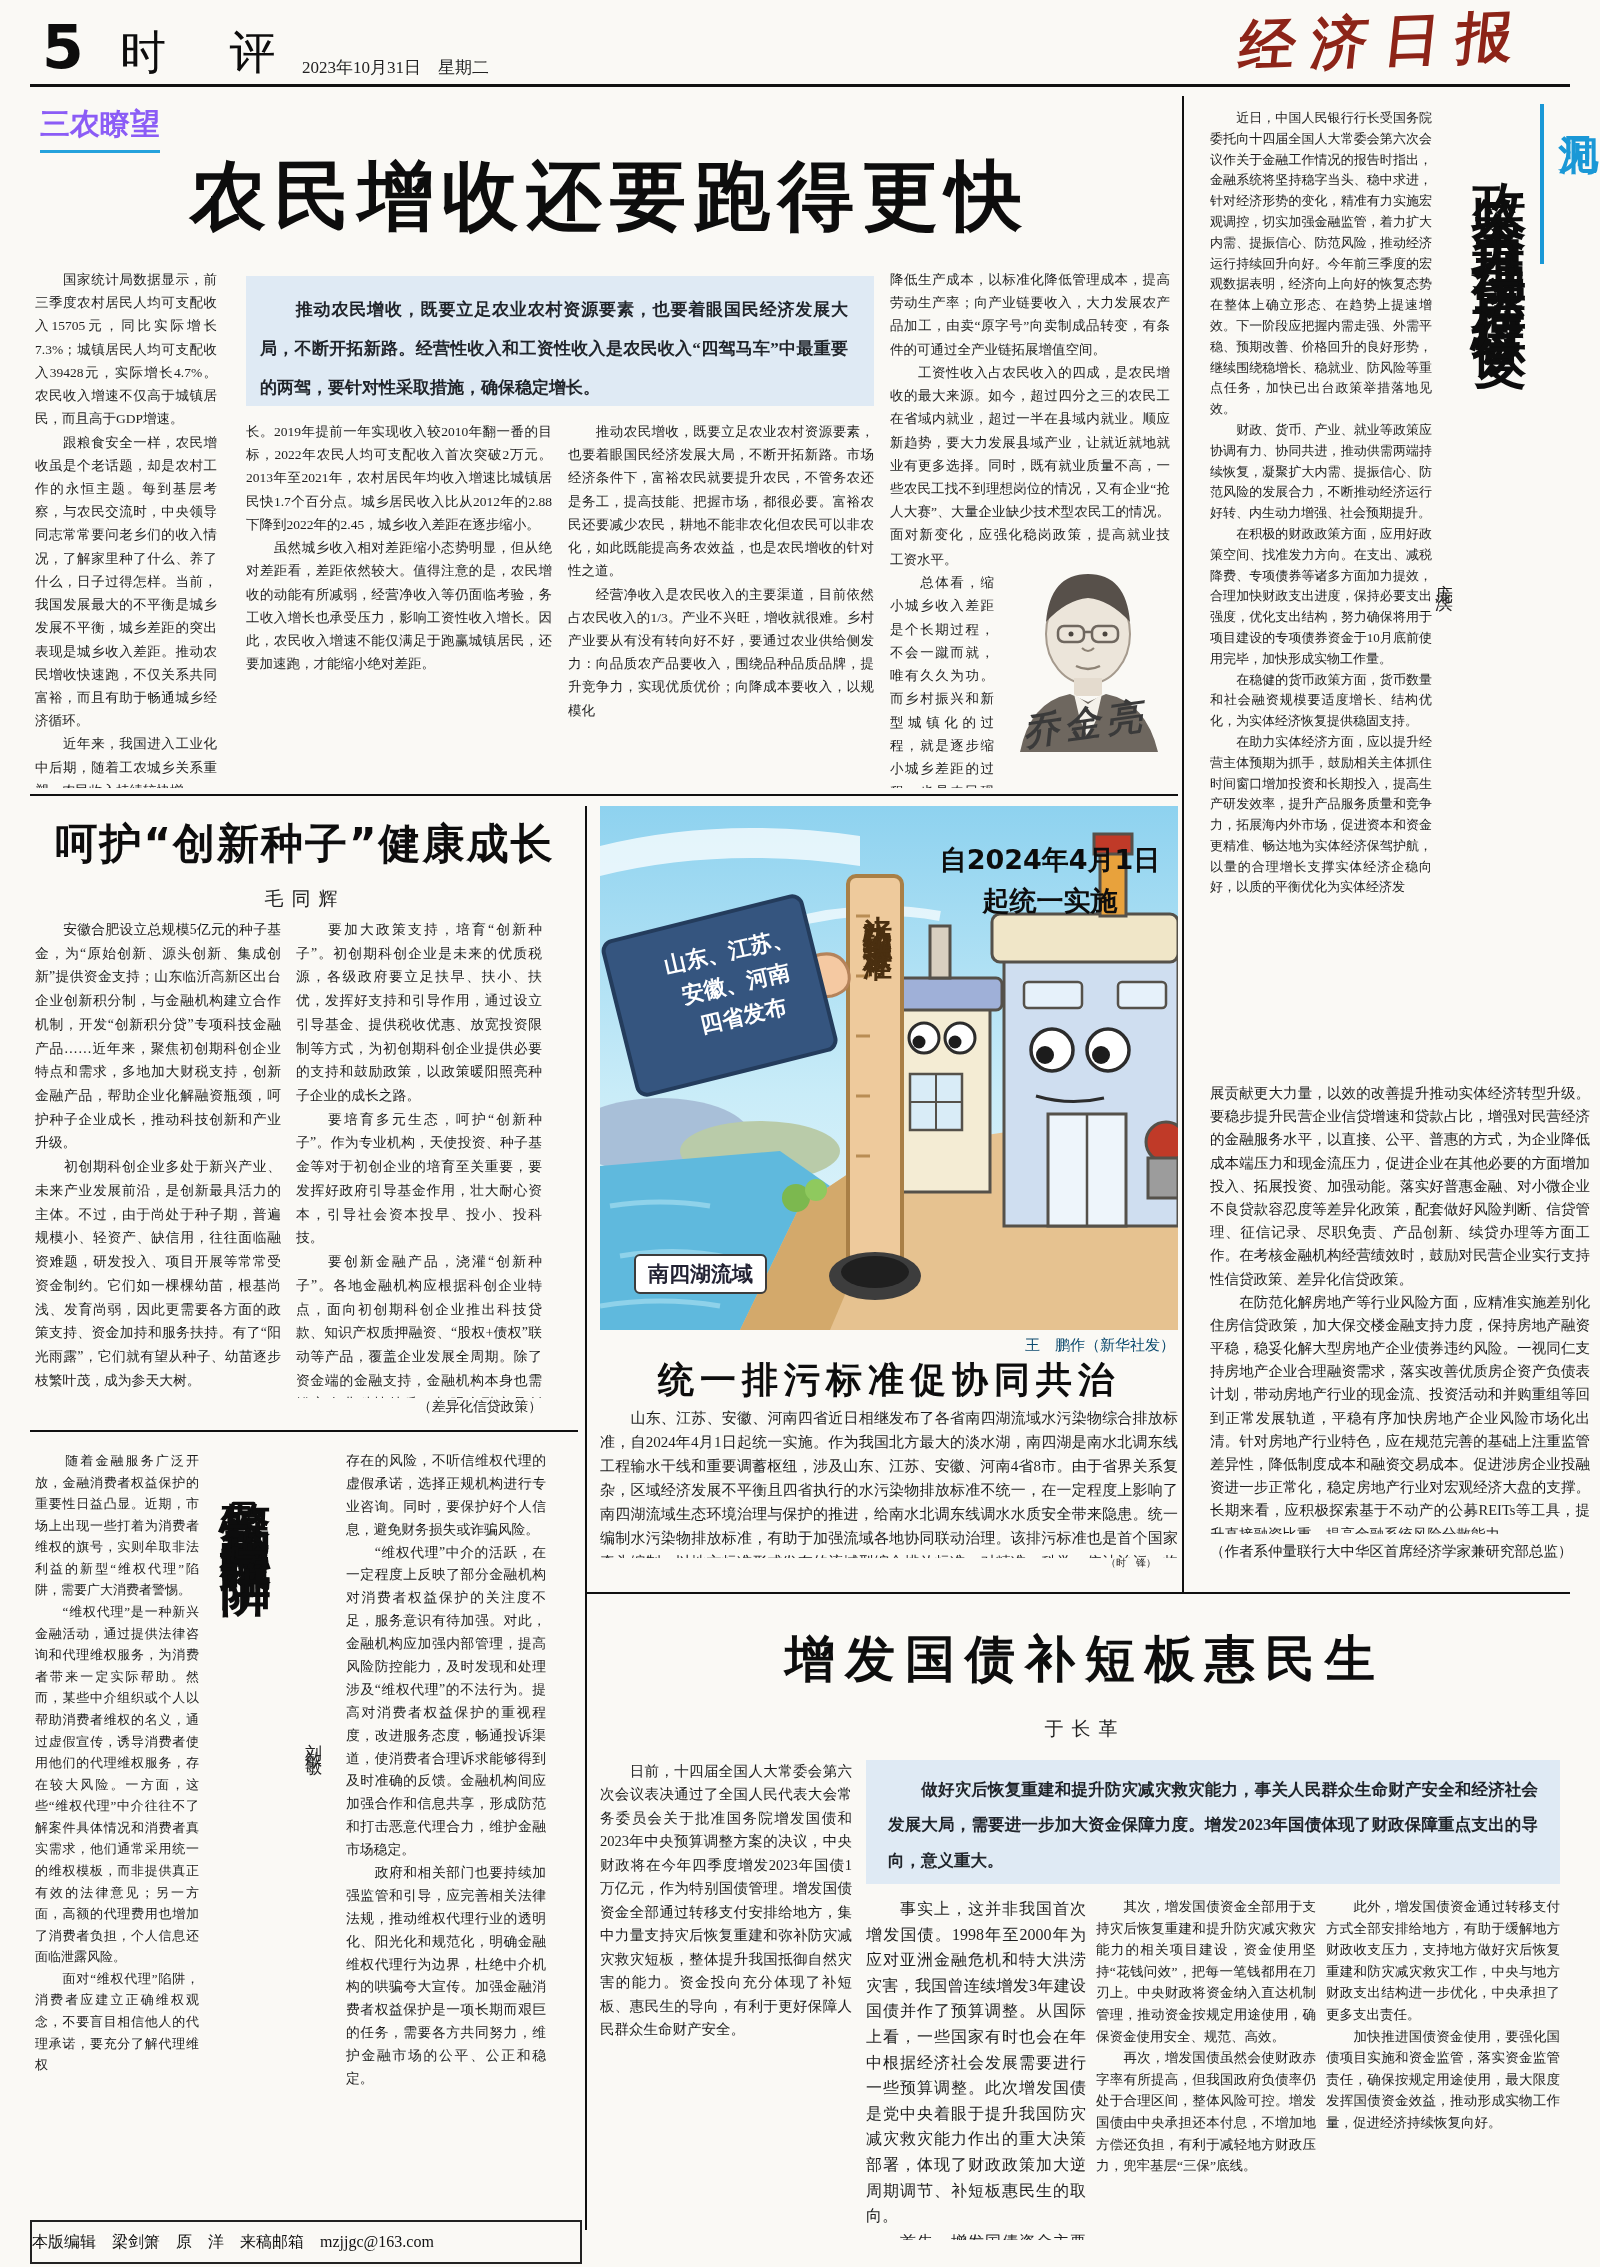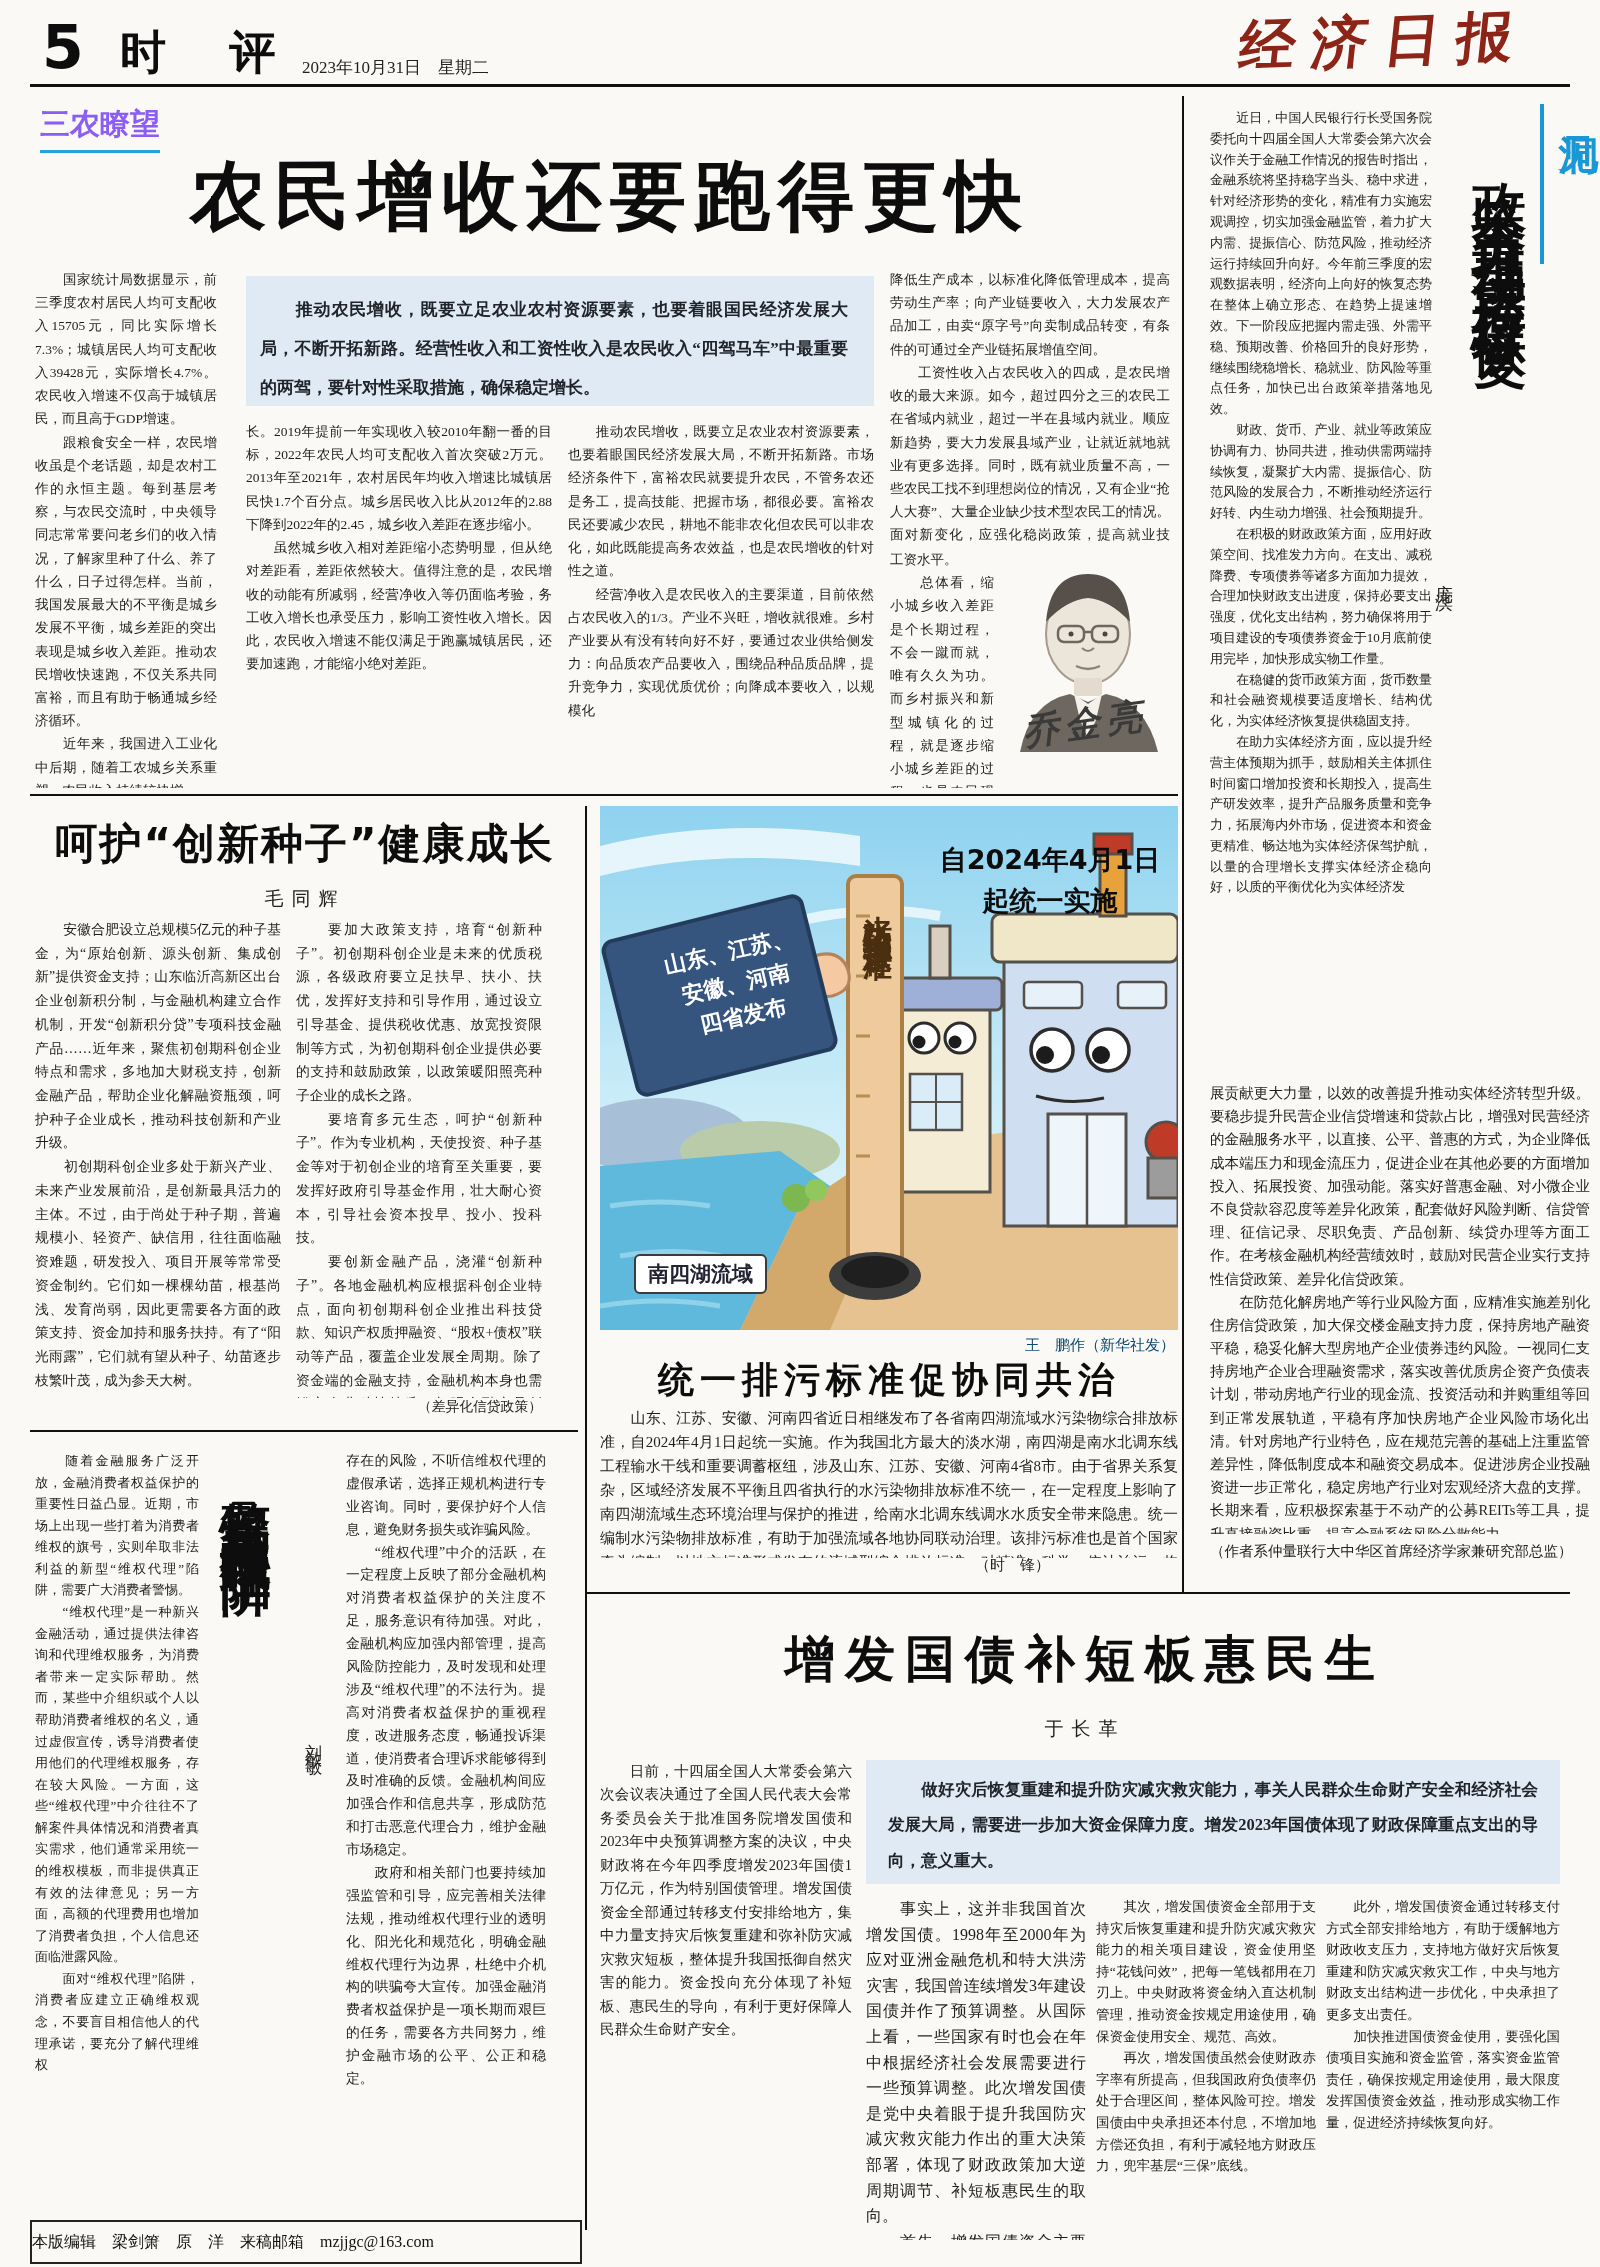--- a/index.html
+++ b/index.html
@@ -14,21 +14,21 @@
   .boxblue{position:absolute;background:#dfeaf4}
   .boxblue .bt{padding:14px 26px 10px 14px;font-size:17px;font-weight:bold;line-height:2.3;
        text-align:justify;white-space:pre-line;color:#20242a}
   .byline{position:absolute;text-align:center;font-size:19px;letter-spacing:8px;color:#222}
   .credit{color:#0c4a6e}
 </style>
 </head>
 <body>
 
 <div class="abs hd" style="left:42px;top:12px;font-size:60px">5</div>
-<div class="abs" style="left:120px;top:22px;font-size:46px;font-weight:bold;letter-spacing:26px;color:#0d0d0d">时 评</div>
+<div class="abs" style="left:120px;top:22px;font-size:46px;font-weight:normal;letter-spacing:26px;color:#0d0d0d">时 评</div>
 <div class="abs" style="left:302px;top:56px;font-size:17px;color:#222">2023年10月31日　星期二</div>
 <div class="abs" style="left:1240px;top:4px;font-size:56px;font-weight:bold;color:#8d2418;
             letter-spacing:16px;transform:skewX(-8deg) rotate(-2deg)">经济日报</div>
 <div class="rule" style="left:30px;top:84px;width:1540px;height:3px"></div>
 
 <div class="abs" style="left:40px;top:104px;font-size:30px;font-weight:bold;color:#8b5cf6;
             font-family:'DejaVu Sans',sans-serif;border-bottom:3px solid #25a2dc;padding-bottom:5px">三农瞭望</div>
 <div class="abs hd" style="left:60px;top:146px;width:1100px;font-size:76px;letter-spacing:8px;text-align:center">农民增收还要跑得更快</div>
 
 <div class="col" style="left:35px;top:268px;width:182px;height:520px;font-size:13.5px">　　国家统计局数据显示，前三季度农村居民人均可支配收入15705元，同比实际增长7.3%；城镇居民人均可支配收入39428元，实际增长4.7%。农民收入增速不仅高于城镇居民，而且高于GDP增速。
@@ -163,21 +163,21 @@
               font-family:'DejaVu Sans',sans-serif;letter-spacing:4px">水污染物综合排放标准</div>
   <div class="abs hd" style="left:330px;top:34px;width:240px;font-size:27px;text-align:center;white-space:pre-line;line-height:1.5">自2024年4月1日
 起统一实施</div>
   <div class="abs" style="left:34px;top:448px;background:#fff;border:2px solid #3c3c3c;border-radius:6px;
               padding:4px 12px;font-size:21px;font-weight:bold;color:#223;font-family:'DejaVu Sans',sans-serif">南四湖流域</div>
 </div>
 <div class="abs credit" style="left:860px;top:1336px;width:315px;font-size:15px;text-align:right">王　鹏作（新华社发）</div>
 
 <div class="abs hd" style="left:600px;top:1356px;width:578px;font-size:36px;text-align:center;letter-spacing:6px">统一排污标准促协同共治</div>
 <div class="col" style="left:600px;top:1406px;width:578px;height:152px;font-size:15px;line-height:1.6">　　山东、江苏、安徽、河南四省近日相继发布了各省南四湖流域水污染物综合排放标准，自2024年4月1日起统一实施。作为我国北方最大的淡水湖，南四湖是南水北调东线工程输水干线和重要调蓄枢纽，涉及山东、江苏、安徽、河南4省8市。由于省界关系复杂，区域经济发展不平衡且四省执行的水污染物排放标准不统一，在一定程度上影响了南四湖流域生态环境治理与保护的推进，给南水北调东线调水水质安全带来隐患。统一编制水污染物排放标准，有助于加强流域各地协同联动治理。该排污标准也是首个国家牵头编制、以地方标准形式发布的流域型综合排放标准，对精准、科学、依法治污，构建水生态环境治理新格局具有重大意义。</div>
-<div class="abs" style="left:975px;top:1556px;width:200px;font-size:15px;text-align:left;color:#222">（时　锋）</div>
+<div class="abs" style="left:1031px;top:1556px;width:200px;font-size:10px;text-align:center;color:#222">（时　锋）</div>
 
 <div class="col" style="left:35px;top:1450px;width:164px;height:762px;font-size:13px;line-height:1.66">　　随着金融服务广泛开放，金融消费者权益保护的重要性日益凸显。近期，市场上出现一些打着为消费者维权的旗号，实则牟取非法利益的新型“维权代理”陷阱，需要广大消费者警惕。
 　　“维权代理”是一种新兴金融活动，通过提供法律咨询和代理维权服务，为消费者带来一定实际帮助。然而，某些中介组织或个人以帮助消费者维权的名义，通过虚假宣传，诱导消费者使用他们的代理维权服务，存在较大风险。一方面，这些“维权代理”中介往往不了解案件具体情况和消费者真实需求，他们通常采用统一的维权模板，而非提供真正有效的法律意见；另一方面，高额的代理费用也增加了消费者负担，个人信息还面临泄露风险。
 　　面对“维权代理”陷阱，消费者应建立正确维权观念，不要盲目相信他人的代理承诺，要充分了解代理维权</div>
 <div class="abs vtext hd" style="left:213px;top:1462px;height:770px;font-size:50px;letter-spacing:6px">警惕金融『维权代理』陷阱</div>
 <div class="abs vtext" style="left:302px;top:1730px;height:100px;font-size:17px;letter-spacing:8px;color:#222">刘敏敏</div>
 <div class="col" style="left:346px;top:1450px;width:200px;height:762px;font-size:13.8px;line-height:1.66">存在的风险，不听信维权代理的虚假承诺，选择正规机构进行专业咨询。同时，要保护好个人信息，避免财务损失或诈骗风险。
 　　“维权代理”中介的活跃，在一定程度上反映了部分金融机构对消费者权益保护的关注度不足，服务意识有待加强。对此，金融机构应加强内部管理，提高风险防控能力，及时发现和处理涉及“维权代理”的不法行为。提高对消费者权益保护的重视程度，改进服务态度，畅通投诉渠道，使消费者合理诉求能够得到及时准确的反馈。金融机构间应加强合作和信息共享，形成防范和打击恶意代理合力，维护金融市场稳定。
 　　政府和相关部门也要持续加强监管和引导，应完善相关法律法规，推动维权代理行业的透明化、阳光化和规范化，明确金融维权代理行为边界，杜绝中介机构的哄骗夸大宣传。加强金融消费者权益保护是一项长期而艰巨的任务，需要各方共同努力，维护金融市场的公平、公正和稳定。</div>
 

